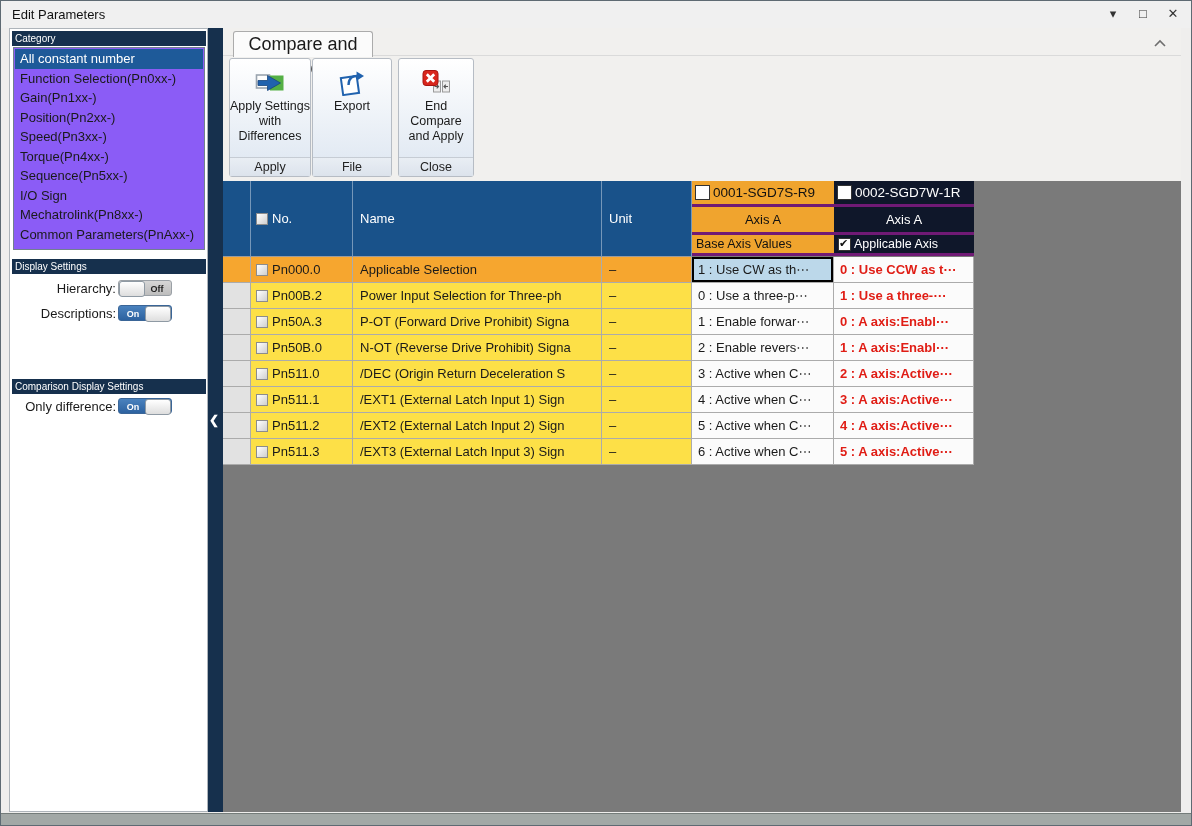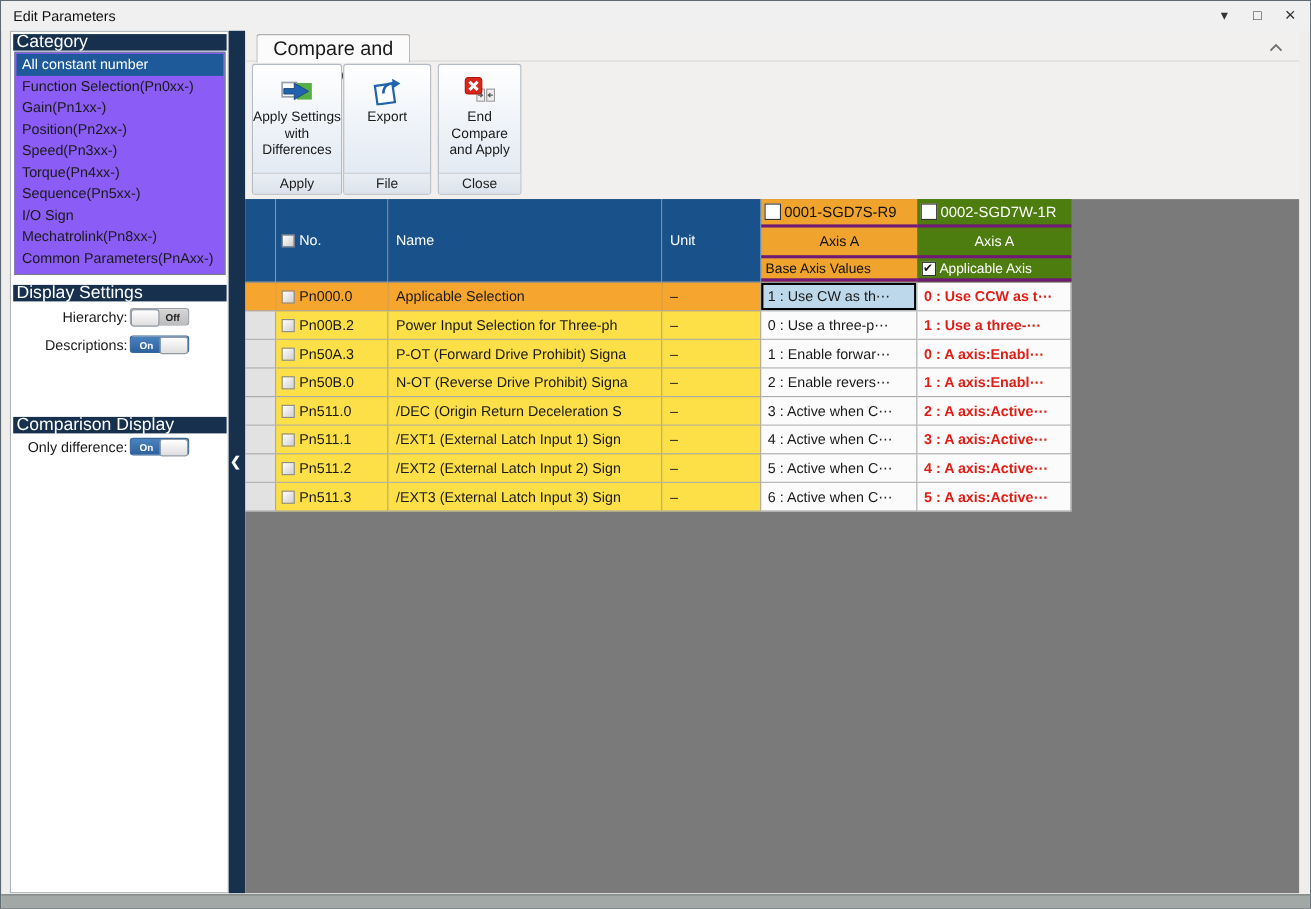--- a/index.html
+++ b/index.html
@@ -7,21 +7,21 @@
   body { position:relative; background:#EFEEED; border:1px solid #5E6A73; overflow:hidden; }
 
   
   .titlebar { position:absolute; left:0; top:0; right:0; height:27px; background:#F0F0F0; }
   .titlebar .title { position:absolute; left:11px; top:6px; font-size:13px; color:#111; }
   .win-controls { position:absolute; right:10px; top:3px; display:flex; gap:14px; }
   .win-btn { font-size:13px; color:#333; width:16px; text-align:center; cursor:default; line-height:20px; }
 
   
   .sidebar { position:absolute; left:8px; top:27px; width:199px; height:784px; background:#FFFFFF; border:1px solid #AEB4BA; }
-  .sec-header { position:absolute; left:2px; width:194px; height:15px; background:#16304D; color:#FFF; font-size:16px; line-height:15px; padding-left:3px; }
+  .sec-header { position:absolute; left:2px; width:194px; height:15px; background:#16304D; color:#FFF; font-size:10px; line-height:15px; padding-left:3px; }
   .hdr-category { top:2px; }
   .hdr-display  { top:230px; }
   .hdr-compare  { top:350px; }
   .listbox { position:absolute; left:3px; top:18px; width:192px; height:203px; background:#8b5cf6; border:1px solid #72808E; padding:1px; overflow:hidden; }
   .cat-item { height:19.5px; line-height:19.5px; font-size:13px; color:#1a1a1a; padding-left:5px; white-space:nowrap; overflow:hidden; cursor:default; }
   .cat-item.selected { background:#1E5A99; color:#FFF; }
   .toggle-row { position:absolute; left:2px; width:160px; height:18px; display:flex; justify-content:flex-end; align-items:center; gap:2px; font-size:13px; color:#1a1a1a; }
   .row-hier { top:250px; }
   .row-desc { top:275px; }
   .row-diff { top:368px; }
@@ -61,21 +61,21 @@
   .w-nm{ width:249px; flex:0 0 249px; } .w-un{ width:90px; flex:0 0 90px; }
   .w-d1{ width:142px; flex:0 0 142px; } .w-d2{ width:140px; flex:0 0 140px; }
   .hc.pad { padding-left:7px; }
   .hc.cbcell { padding-left:5px; gap:4px; }
   .dstack { display:flex; flex-direction:column; padding:0; }
   .drow { display:flex; align-items:center; border-bottom:3px solid #701a75; overflow:hidden; white-space:nowrap; }
   .d-name { height:26px; padding-left:3px; gap:3px; font-size:13.5px; }
   .d-axis { height:28px; justify-content:center; }
   .d-sub  { height:21px; padding-left:4px; gap:3px; font-size:12.5px; }
   .dev1 .drow { background:#F0A42E; color:#111; }
-  .dev2 .drow { background:#4d7c0f; color:#FFF; }
+  .dev2 .drow { background:#0f172a; color:#FFF; }
   .trow { display:flex; height:26px; }
   .td { border-right:1px solid #ABABAB; border-bottom:1px solid #ABABAB; display:flex; align-items:center; overflow:hidden; white-space:nowrap; background:#fde047; }
   .td.gut { background:#E2E2E2; }
   .td.no { padding-left:5px; gap:4px;text-align:right; }
   .td.nm, .td.un { padding-left:7px; }
   .td.base, .td.comp { padding-left:6px; background:#FBFBFB; }
   .td.comp { color:#E01D15; font-weight:bold; }
   .trow.hl .gut, .trow.hl .no, .trow.hl .nm, .trow.hl .un { background:#F6A62F; }
   .td.sel { background:#BCD8EA; box-shadow:inset 0 0 0 2px #000; }
 

